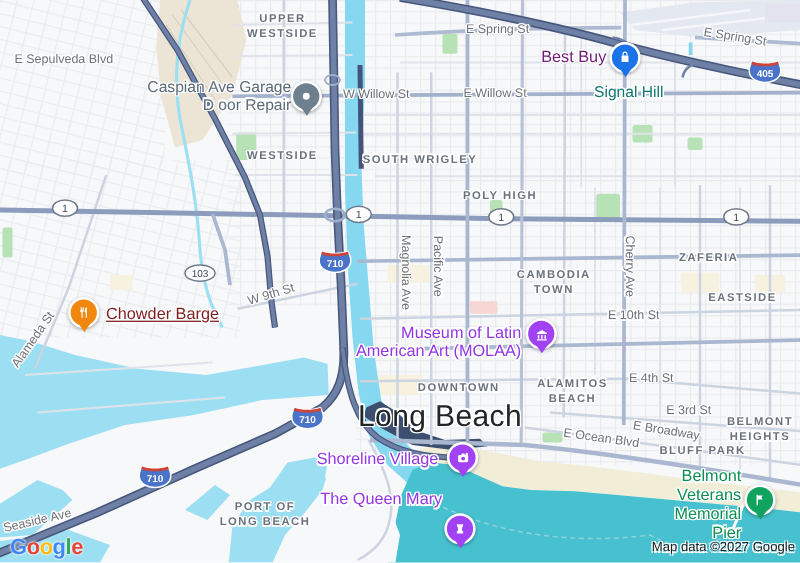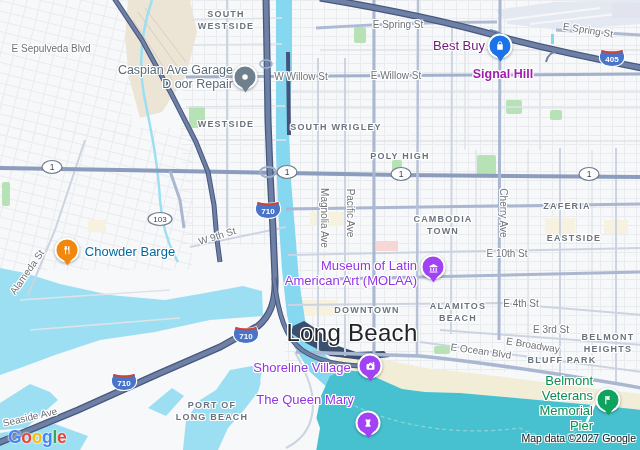--- a/index.html
+++ b/index.html
@@ -4,21 +4,21 @@
 <style>
   html,body{margin:0;padding:0;}
   body{width:640px;height:450px;overflow:hidden;font-family:"Liberation Sans",sans-serif;}
   .map{position:relative;width:640px;height:450px;background:#f7f8fa;overflow:hidden;}
   svg.base{position:absolute;left:0;top:0;}
   .lbl{position:absolute;transform:translate(-50%,-50%);white-space:pre-line;text-align:center;line-height:1.3;pointer-events:none;
        text-shadow:-1px -1px 0 #fff,1px -1px 0 #fff,-1px 1px 0 #fff,1px 1px 0 #fff,0 -1px 0 #fff,0 1px 0 #fff,-1px 0 0 #fff,1px 0 0 #fff;}
   .nb{font-size:9px;letter-spacing:1.2px;font-weight:700;color:#6a737d;}
   .st{font-size:10px;color:#6e7278;}
   .city{font-size:24px;font-weight:500;color:#212428;letter-spacing:.3px;}
-  .town{font-size:12.5px;font-weight:700;color:#a21caf;}
+  .town{font-size:12.5px;font-weight:400;color:#0f766e;}
   .poi{font-size:13px;font-weight:500;line-height:1.15;}
   .r{transform:translate(-100%,-50%);text-align:right;}
   .pin{position:absolute;width:21px;height:21px;border-radius:50%;background:var(--c);border:2px solid #fff;
        box-shadow:0 1px 3px rgba(0,0,0,.35);transform:translate(-50%,-50%);display:flex;align-items:center;justify-content:center;z-index:3;}
   .pin::after{content:"";position:absolute;left:50%;top:100%;transform:translate(-50%,-2px);
        border:5px solid transparent;border-top:7px solid var(--c);}
   .shield{position:absolute;transform:translate(-50%,-50%);z-index:2;}
   .glogo{position:absolute;left:8px;top:427px;font-size:17.5px;font-weight:600;letter-spacing:-.3px;
        text-shadow:0 0 2px #fff,0 0 2px #fff;z-index:4;}
   .attr{position:absolute;right:4px;top:432px;font-size:10.5px;color:#202124;z-index:4;
@@ -135,29 +135,29 @@
     <path d="M274,278 C278,315 286,338 302,350 C318,361 340,366 366,366" stroke="#6e80a6" stroke-width="3"></path>
     <path d="M320,-2 C380,8 450,22 505,38 C560,52 600,60 642,68" stroke="#48577c" stroke-width="7"></path>
     <path d="M320,-2 C380,8 450,22 505,38 C560,52 600,60 642,68" stroke="#6e80a6" stroke-width="4.5"></path>
     <path d="M490,30 q14,2 18,14 M560,50 q-12,2 -14,12" stroke="#6e80a6" stroke-width="2"></path>
     <path d="M288,52 L289,135" stroke="#44537a" stroke-width="4"></path>
     <ellipse cx="268" cy="172" rx="8" ry="5" stroke="#9fb0cb" stroke-width="2"></ellipse>
     <ellipse cx="266" cy="64" rx="6" ry="4" stroke="#9fb0cb" stroke-width="1.5"></ellipse>
   </g>
 </svg>
 
-  <div class="lbl nb" style="left:226px;top:21px;">SOUTH
+  <div class="lbl nb" style="left:226px;top:21px;">UPPER
 WESTSIDE</div>
   <div class="lbl nb" style="left:226px;top:125px;">WESTSIDE</div>
   <div class="lbl nb" style="left:336px;top:128px;">SOUTH WRIGLEY</div>
   <div class="lbl nb" style="left:400px;top:157px;">POLY HIGH</div>
   <div class="lbl nb" style="left:443px;top:226px;">CAMBODIA
 TOWN</div>
   <div class="lbl nb" style="left:567px;top:207px;">ZAFERIA</div>
-  <div class="lbl nb" style="left:574px;top:239px;">EASTSIDE</div>
+  <div class="lbl nb" style="left:574px;top:239px;padding-left:40px;">EASTSIDE</div>
   <div class="lbl nb" style="left:367px;top:311px;">DOWNTOWN</div>
   <div class="lbl nb" style="left:458px;top:313px;">ALAMITOS
 BEACH</div>
   <div class="lbl nb" style="left:608px;top:344px;">BELMONT
 HEIGHTS</div>
   <div class="lbl nb" style="left:562px;top:361px;">BLUFF PARK</div>
   <div class="lbl nb" style="left:212px;top:412px;">PORT OF
 LONG BEACH</div>
 
   <div class="lbl city" style="left:352px;top:333px;">Long Beach</div>
@@ -176,21 +176,21 @@
   <div class="lbl st" style="left:481px;top:351px;transform:translate(-50%,-50%) rotate(8deg);">E Ocean Blvd</div>
   <div class="lbl st" style="left:27px;top:272px;transform:translate(-50%,-50%) rotate(-55deg);">Alameda St</div>
   <div class="lbl st" style="left:30px;top:417px;transform:translate(-50%,-50%) rotate(-13deg);">Seaside Ave</div>
   <div class="lbl st" style="left:324px;top:218px;transform:translate(-50%,-50%) rotate(90deg);">Magnolia Ave</div>
   <div class="lbl st" style="left:350px;top:213px;transform:translate(-50%,-50%) rotate(90deg);">Pacific Ave</div>
   <div class="lbl st" style="left:503px;top:213px;transform:translate(-50%,-50%) rotate(90deg);">Cherry Ave</div>
 
   <div class="lbl poi r" style="left:233px;top:77px;color:#5b6b79;font-size:12.5px;">Caspian Ave Garage
 D oor Repair</div>
   <div class="lbl poi" style="left:459px;top:46px;color:#701a75;">Best Buy</div>
-  <div class="lbl poi" style="left:130px;top:252px;color:#0369a1;">Chowder Barge</div>
+  <div class="lbl poi" style="left:130px;top:252px;color:#7f1d1d;text-decoration:underline;">Chowder Barge</div>
   <div class="lbl poi r" style="left:417px;top:274px;color:#9334e6;">Museum of Latin
 American Art (MOLAA)</div>
   <div class="lbl poi" style="left:302px;top:368px;color:#9334e6;">Shoreline Village</div>
   <div class="lbl poi" style="left:305px;top:400px;color:#9334e6;">The Queen Mary</div>
   <div class="lbl poi r" style="left:593px;top:404px;color:#0c8f52;">Belmont Veterans
 Memorial Pier</div>
 
   <div class="pin" style="--c:#6e7f8d;left:245px;top:77px;">
     <svg width="11" height="11" viewBox="0 0 12 12">
         <circle cx="6" cy="6" r="3" fill="#fff"></circle>

